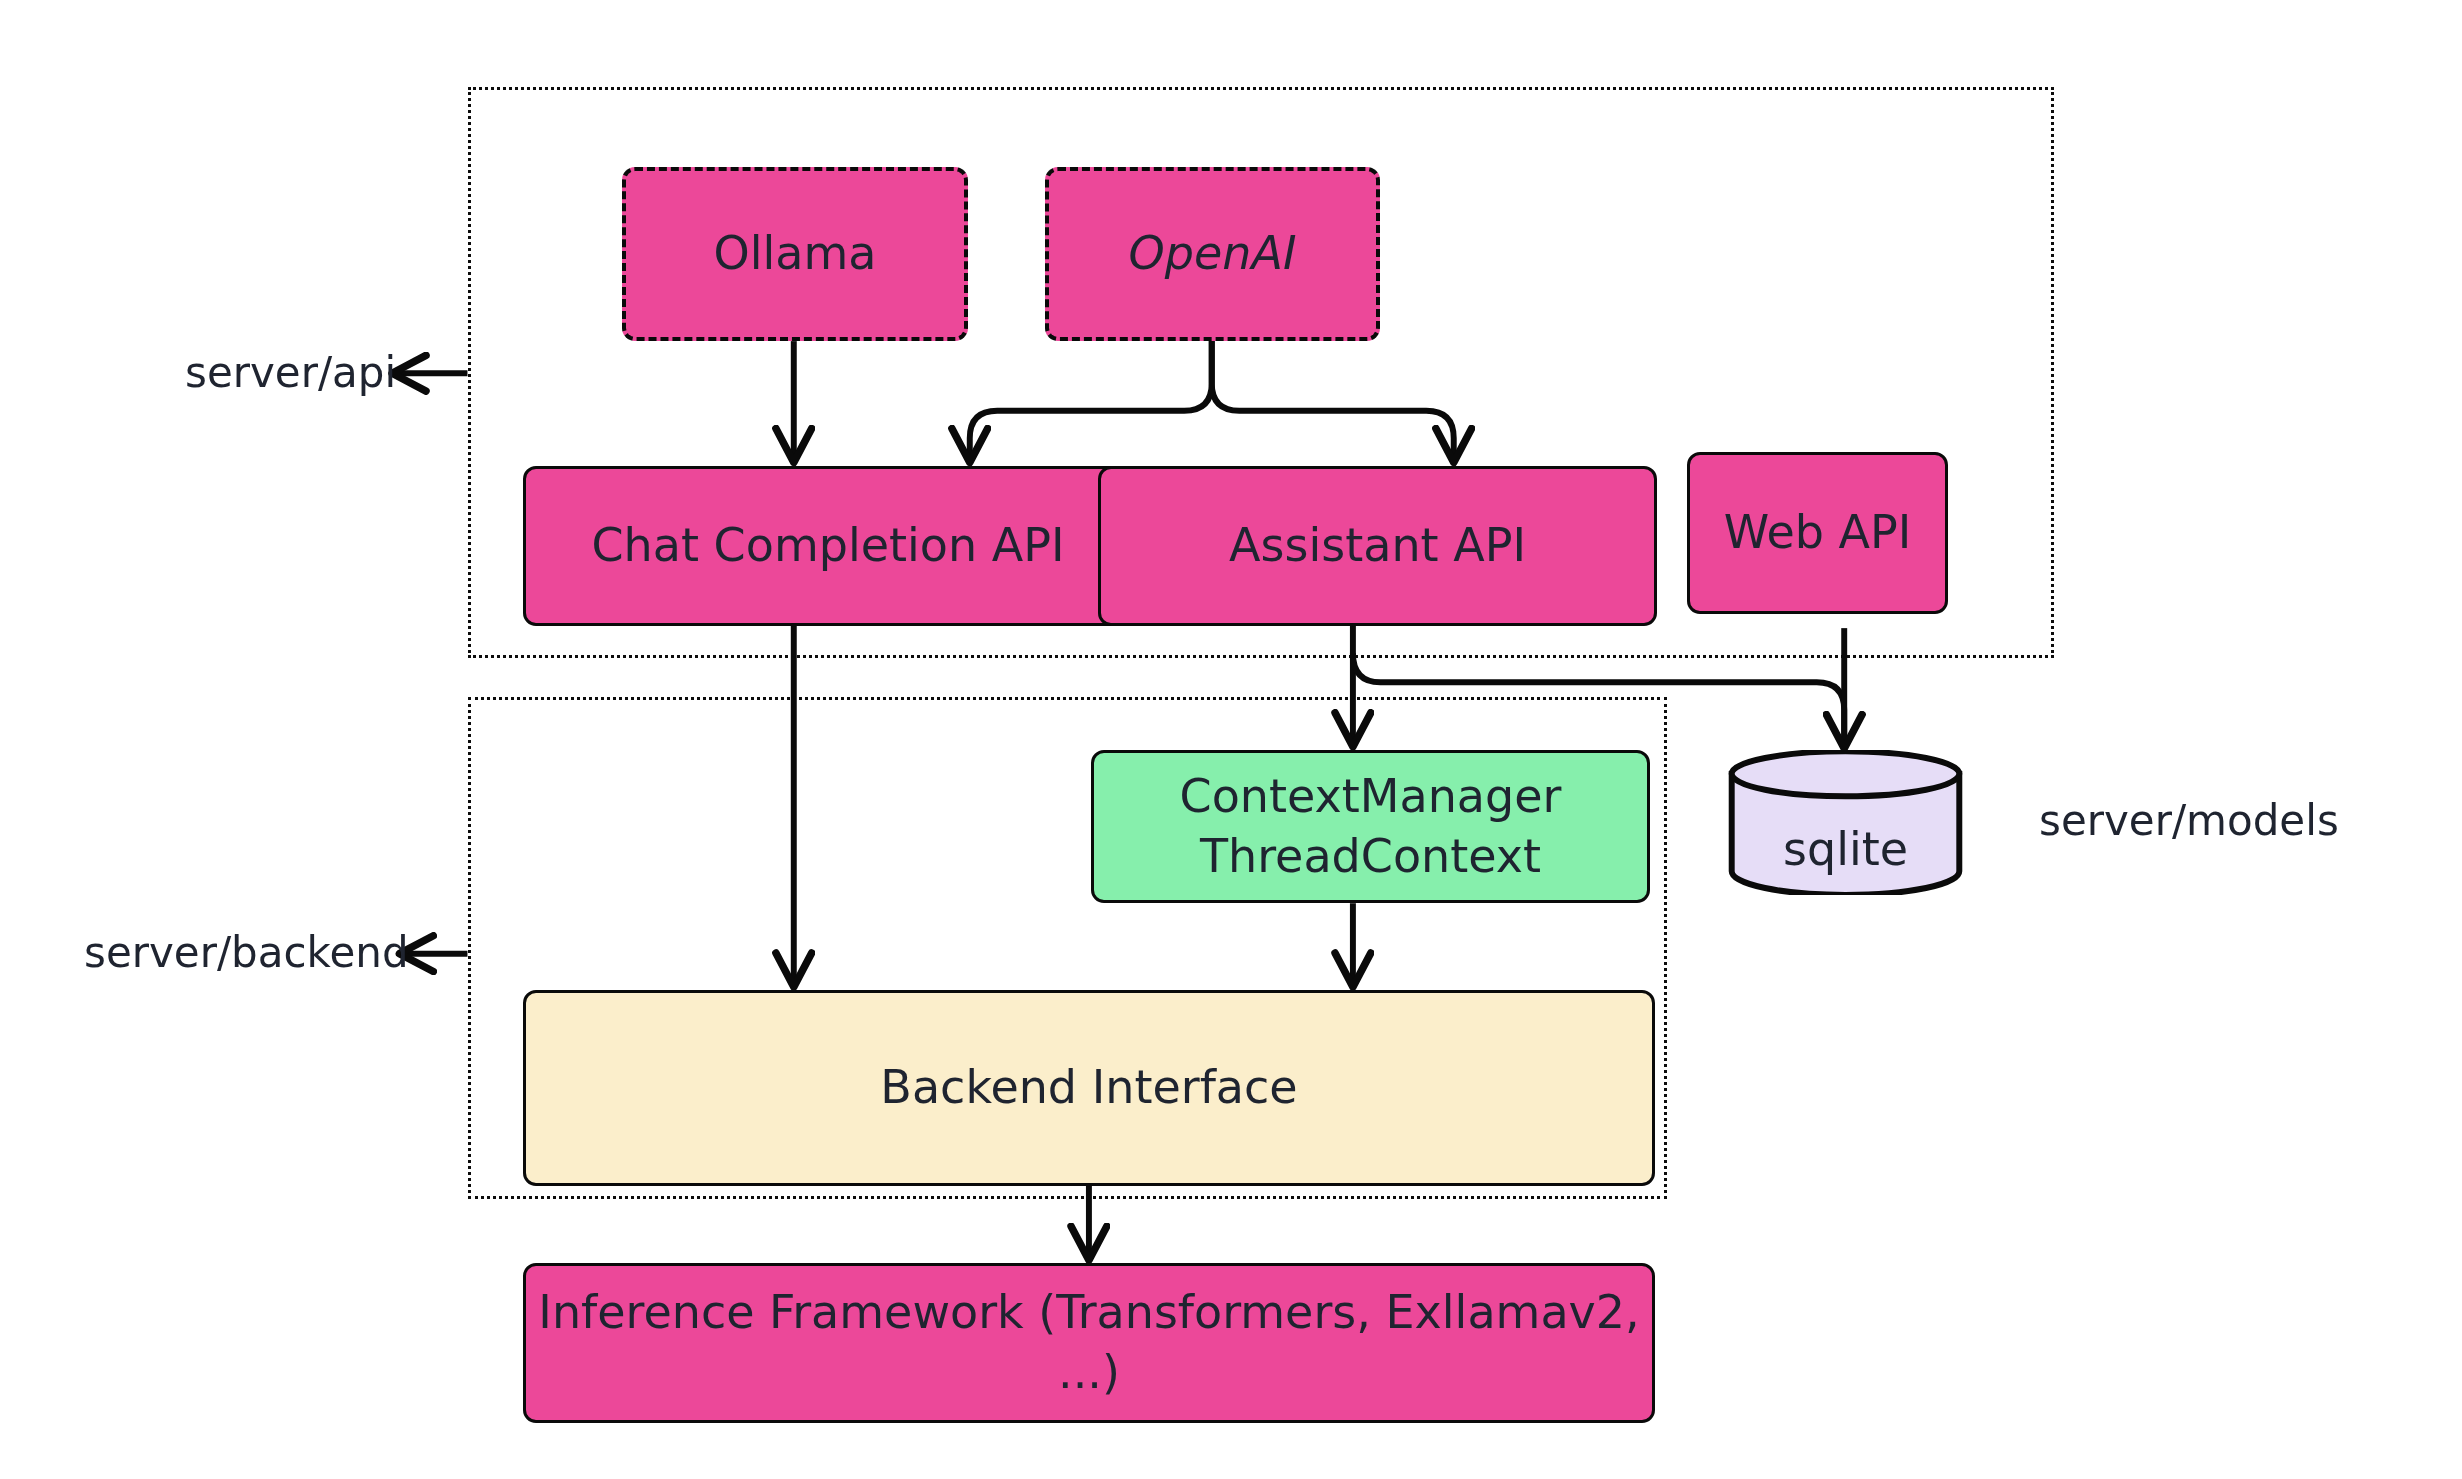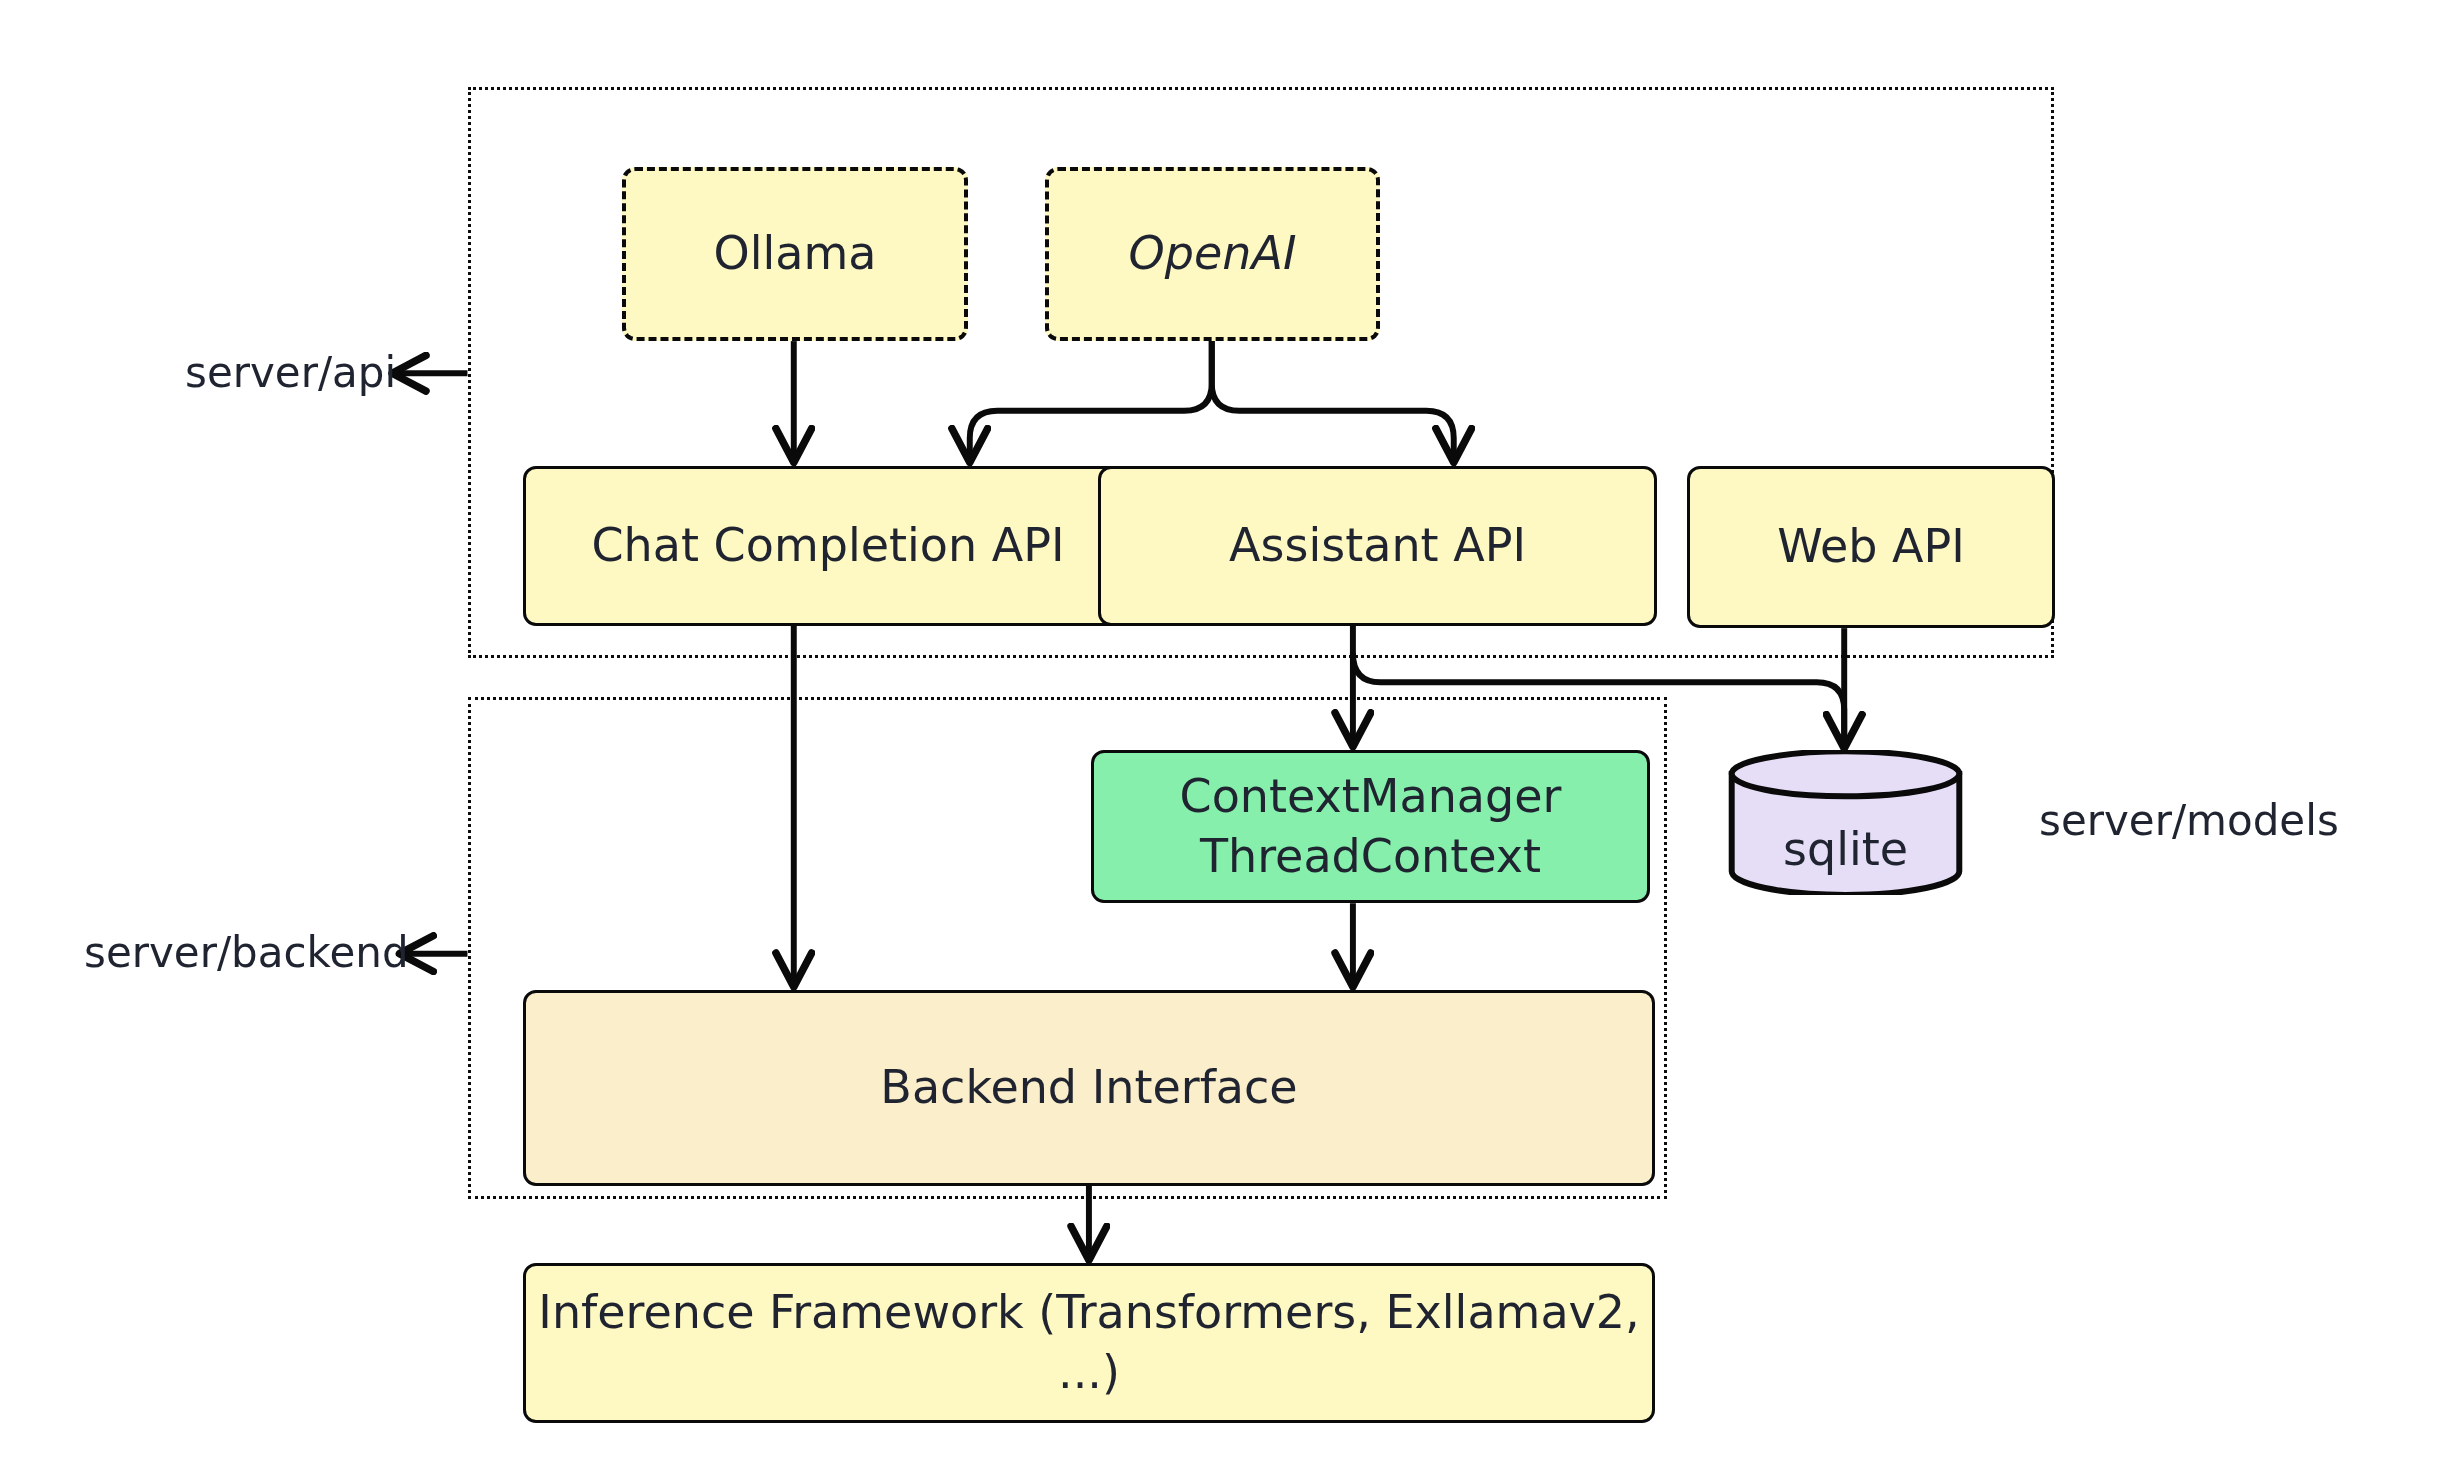--- a/index.html
+++ b/index.html
@@ -5,21 +5,21 @@
   html,body{margin:0;padding:0;background:#ffffff;}
   body{width:2462px;height:1480px;position:relative;overflow:hidden;
        font-family:"DejaVu Sans","Liberation Sans",sans-serif;}
   #stage{position:absolute;left:0;top:0;width:2462px;height:1480px;}
   svg#wires{position:absolute;left:0;top:0;width:2462px;height:1480px;}
 
   .node{position:absolute;box-sizing:border-box;display:flex;align-items:center;
         justify-content:center;text-align:center;color:#1f2430;}
   .node .txt{line-height:1.30;white-space:pre-line;}
 
-  .rbox{border:3.7px solid #0a0a0a;border-radius:13px;background:#fef9c3;}
+  .rbox{border:3.7px solid #0a0a0a;border-radius:13px;background:#ec4899;}
   .rbox.dashed{border-style:dashed;border-width:4.6px;border-radius:13px;}
   .rbox.green{background:#86efac;}
   .rbox.yellow{background:#fbeecb;}
 
   .grp{position:absolute;box-sizing:border-box;
        border:3.7px dotted #0c0c0c;background:transparent;}
 
   .sidelab{position:absolute;color:#1f2430;white-space:nowrap;
            font-size:42px;line-height:1;}
 
@@ -83,21 +83,21 @@
   </div>
 
   <div class="node rbox" style="left:523px;top:466px;width:610px;height:160px;">
     <span class="txt" style="font-size:46px;">Chat Completion API</span>
   </div>
 
   <div class="node rbox" style="left:1098px;top:466px;width:559px;height:160px;">
     <span class="txt" style="font-size:46px;">Assistant API</span>
   </div>
 
-  <div class="node rbox" style="left:1687px;top:466px;width:368px;height:162px;">
+  <div class="node rbox" style="left:1687px;top:452px;width:261px;height:162px;">
     <span class="txt" style="font-size:46px;">Web API</span>
   </div>
 
   <div class="node rbox green" style="left:1091px;top:750px;width:559px;height:153px;">
     <span class="txt" style="font-size:46px;">ContextManager
 ThreadContext</span>
   </div>
 
   <div class="db" style="left:1727px;top:750px;width:237px;height:165px;">
     <svg width="237" height="145" viewBox="0 0 258 158">

